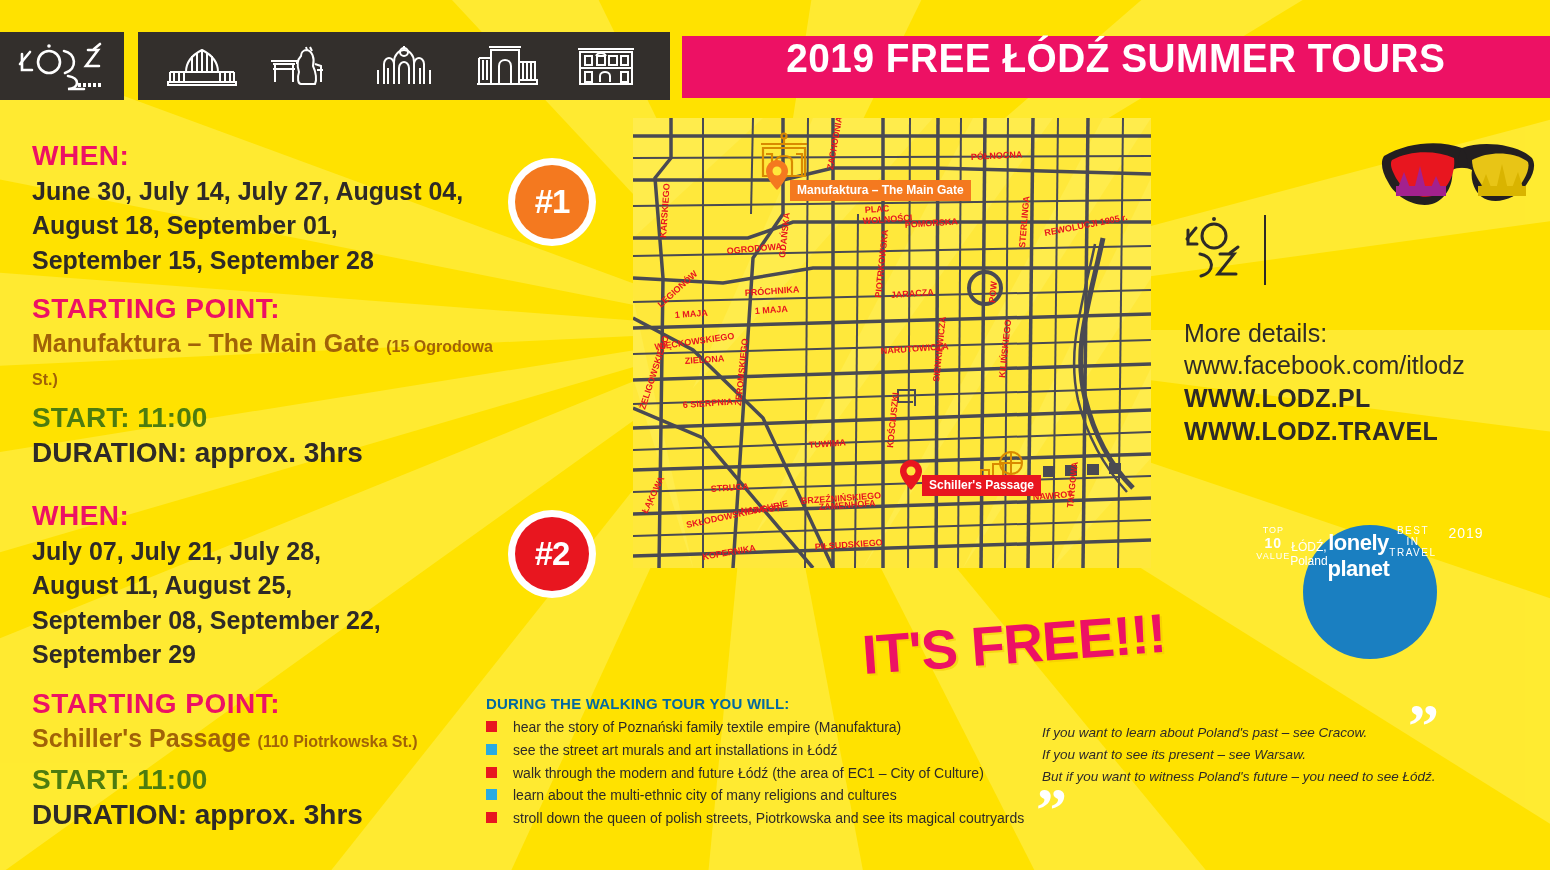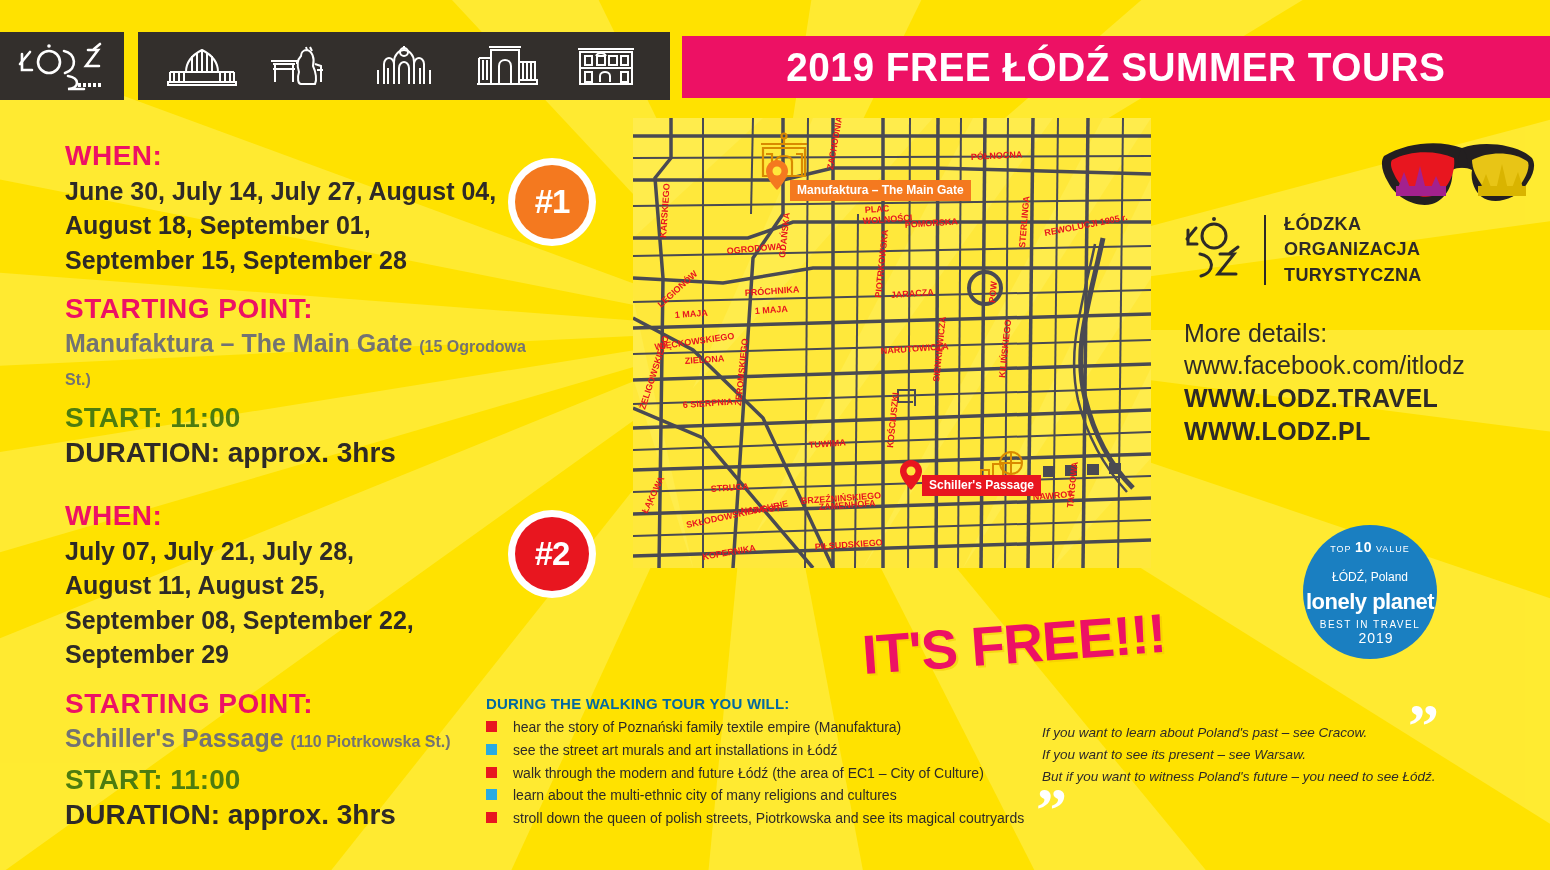--- a/index.html
+++ b/index.html
@@ -31,54 +31,53 @@
   #icon-bar { left: 138px; width: 532px; display: flex; align-items: center; justify-content: space-around; padding: 0 14px; }
   #icon-bar .ic { width: 72px; height: 48px; }
   #icon-bar .ic svg { width: 100%; height: 100%; display: block; }
 
   #logo-bar .citylogo { position: absolute; left: 16px; top: 8px; width: 94px; height: 52px; }
 
   #title-banner {
     position: absolute; left: 682px; top: 36px;
     width: 868px; height: 62px;
     background: #ED1164;
-    display: flex; align-items: center; justify-content: center;
+    display: flex; justify-content: center;
   }
   #title-banner .t {
     color: #fff;
     font-size: 40px;
     font-weight: bold;
     letter-spacing: 0.5px;
     white-space: nowrap;
     font-family: "Liberation Sans", sans-serif;
     transform: scaleX(0.97);
   }
 
   
   #left-col {
     position: absolute; left: 32px; top: 138px;
     width: 470px;
     color: #2E2A27;
-    margin-left: 33px;
   }
   .blk { margin-bottom: 4px; }
   .hdr {
     color: #ED1164;
     font-size: 28px; font-weight: bold;
     letter-spacing: 0.5px;
     line-height: 1.28;
   }
   .dates {
     font-size: 25px; font-weight: bold;
     line-height: 1.38;
     color: #2E2A27;
   }
   .spname {
     font-size: 25px; font-weight: bold;
-    color: #737373;
+    color: #a16207;
     line-height: 1.3;
   }
   .spname .addr { font-size: 16px; font-weight: bold; }
   .startline {
     color: #4d7c0f;
     font-size: 28px; font-weight: bold;
     line-height: 1.25;
   }
   .durline {
     color: #2E2A27;
@@ -177,21 +176,21 @@
   #contact { position: absolute; left: 1184px; top: 318px; color: #2E2A27; }
   #contact .more { font-size: 25px; line-height: 1.27; }
   #contact .big { font-size: 25px; font-weight: bold; line-height: 1.35; letter-spacing: 0.3px; }
   #contact .big:first-of-type { margin-top: 8px; }
 
   #lp-badge {
     position: absolute; left: 1303px; top: 525px;
     width: 134px; height: 134px; border-radius: 50%;
     background: #1A7FC1;
     color: #fff;
-    display: flex; flex-direction: column; align-items: center; justify-content: center;
+    display: flex; align-items: flex-start; justify-content: center;
     text-align: center;
   }
   #lp-badge .l1 { font-size: 9px; letter-spacing: 1px; }
   #lp-badge .l1 b { font-size: 14px; }
   #lp-badge .l2 { font-size: 12px; margin-top: 15px; }
   #lp-badge .lp { font-size: 22px; font-weight: bold; margin: 5px 0 4px 0; letter-spacing: -0.5px; }
   #lp-badge .l3 { font-size: 10px; letter-spacing: 1.5px; }
   #lp-badge .l4 { font-size: 14px; letter-spacing: 1px; margin-left: 12px; }
 
   #quote { position: absolute; left: 1042px; top: 722px; width: 430px; }
@@ -581,32 +580,27 @@
           <path d="M12 14 L3 25"></path>
           <circle cx="30" cy="22" r="12"></circle>
           <circle cx="30" cy="5" r="2" fill="#2E2A27" stroke="none"></circle>
           <path d="M16 40 C30 42 32 58 17 62"></path>
           <path d="M36 40 L50 40 L34 60 L52 60"></path>
           <path d="M54 33 L46 39"></path>
         </g>
       </svg>
     </span>
     <span class="rule"></span>
-    <span class="words">
-      <div>ŁÓDZKA</div>
-      <div>ORGANIZACJA</div>
-      <div>TURYSTYCZNA</div>
-    </span>
   </div>
 
   <div id="contact">
     <div class="more">More details:</div>
     <div class="more">www.facebook.com/itlodz</div>
+    <div class="big">WWW.LODZ.PL</div>
     <div class="big">WWW.LODZ.TRAVEL</div>
-    <div class="big">WWW.LODZ.PL</div>
   </div>
 
   <div id="lp-badge">
     <div class="l1"><span>TOP</span> <b>10</b> <span>VALUE</span></div>
     <div class="l2">ŁÓDŹ, Poland</div>
     <div class="lp">lonely planet</div>
     <div class="l3">BEST IN TRAVEL</div>
     <div class="l4">2019</div>
   </div>
 

